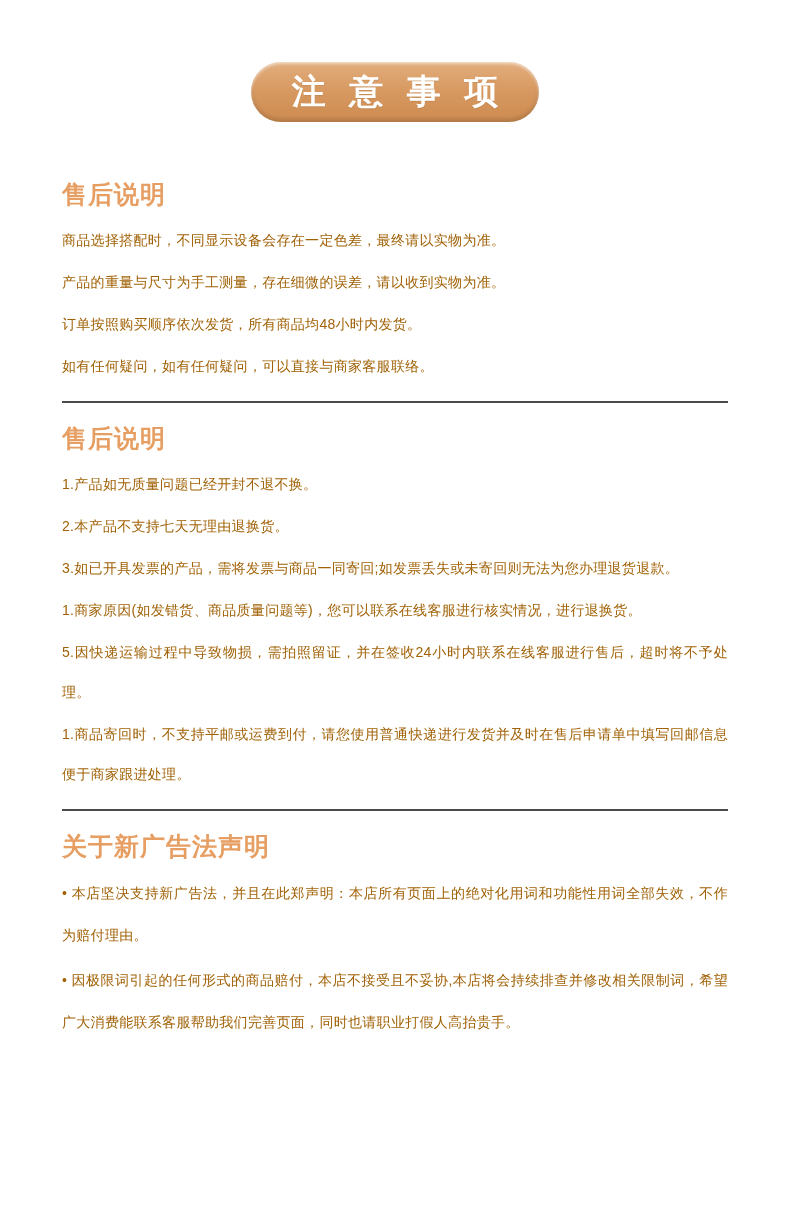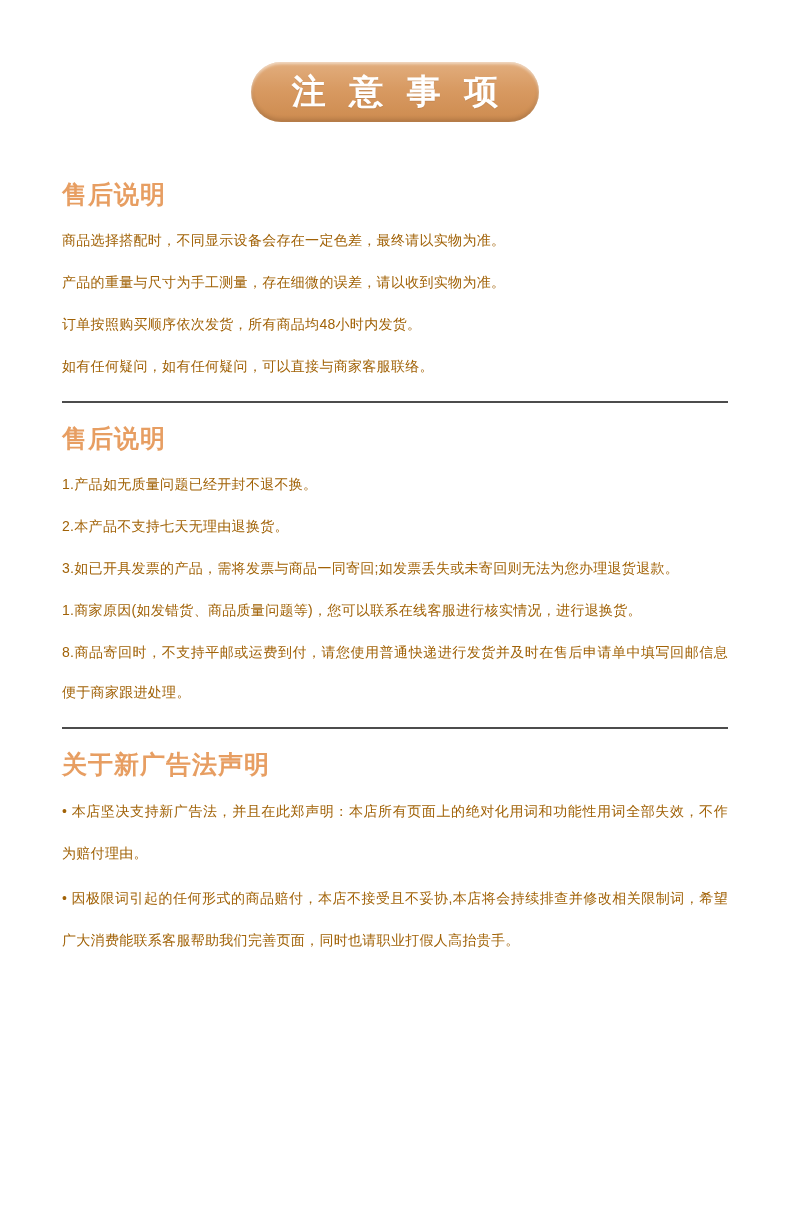--- a/index.html
+++ b/index.html
@@ -89,21 +89,22 @@
     <p class="para">订单按照购买顺序依次发货，所有商品均48小时内发货。</p>
     <p class="para">如有任何疑问，如有任何疑问，可以直接与商家客服联络。</p>
 
     <hr class="section-divider">
 
     <h2 class="sec-heading">售后说明</h2>
     <p class="para">1.产品如无质量问题已经开封不退不换。</p>
     <p class="para">2.本产品不支持七天无理由退换货。</p>
     <p class="para">3.如已开具发票的产品，需将发票与商品一同寄回;如发票丢失或未寄回则无法为您办理退货退款。</p>
     <p class="para">1.商家原因(如发错货、商品质量问题等)，您可以联系在线客服进行核实情况，进行退换货。</p>
-    <p class="para">8.商品寄回时，不支持平邮或运费到付，请您使用普通快递进行发货并及时在售后申请单中填写回邮信息便于商家跟进处理。</p>
+    <p class="para">5.因快递运输过程中导致物损，需拍照留证，并在签收24小时内联系在线客服进行售后，超时将不予处理。</p>
+    <p class="para">1.商品寄回时，不支持平邮或运费到付，请您使用普通快递进行发货并及时在售后申请单中填写回邮信息便于商家跟进处理。</p>
 
     <hr class="section-divider">
 
     <h2 class="sec-heading">关于新广告法声明</h2>
     <p class="para para-wide">• 本店坚决支持新广告法，并且在此郑声明：本店所有页面上的绝对化用词和功能性用词全部失效，不作为赔付理由。</p>
     <p class="para para-wide">•  因极限词引起的任何形式的商品赔付，本店不接受且不妥协,本店将会持续排查并修改相关限制词，希望广大消费能联系客服帮助我们完善页面，同时也请职业打假人高抬贵手。</p>
 
   </div>
 
 </div>

